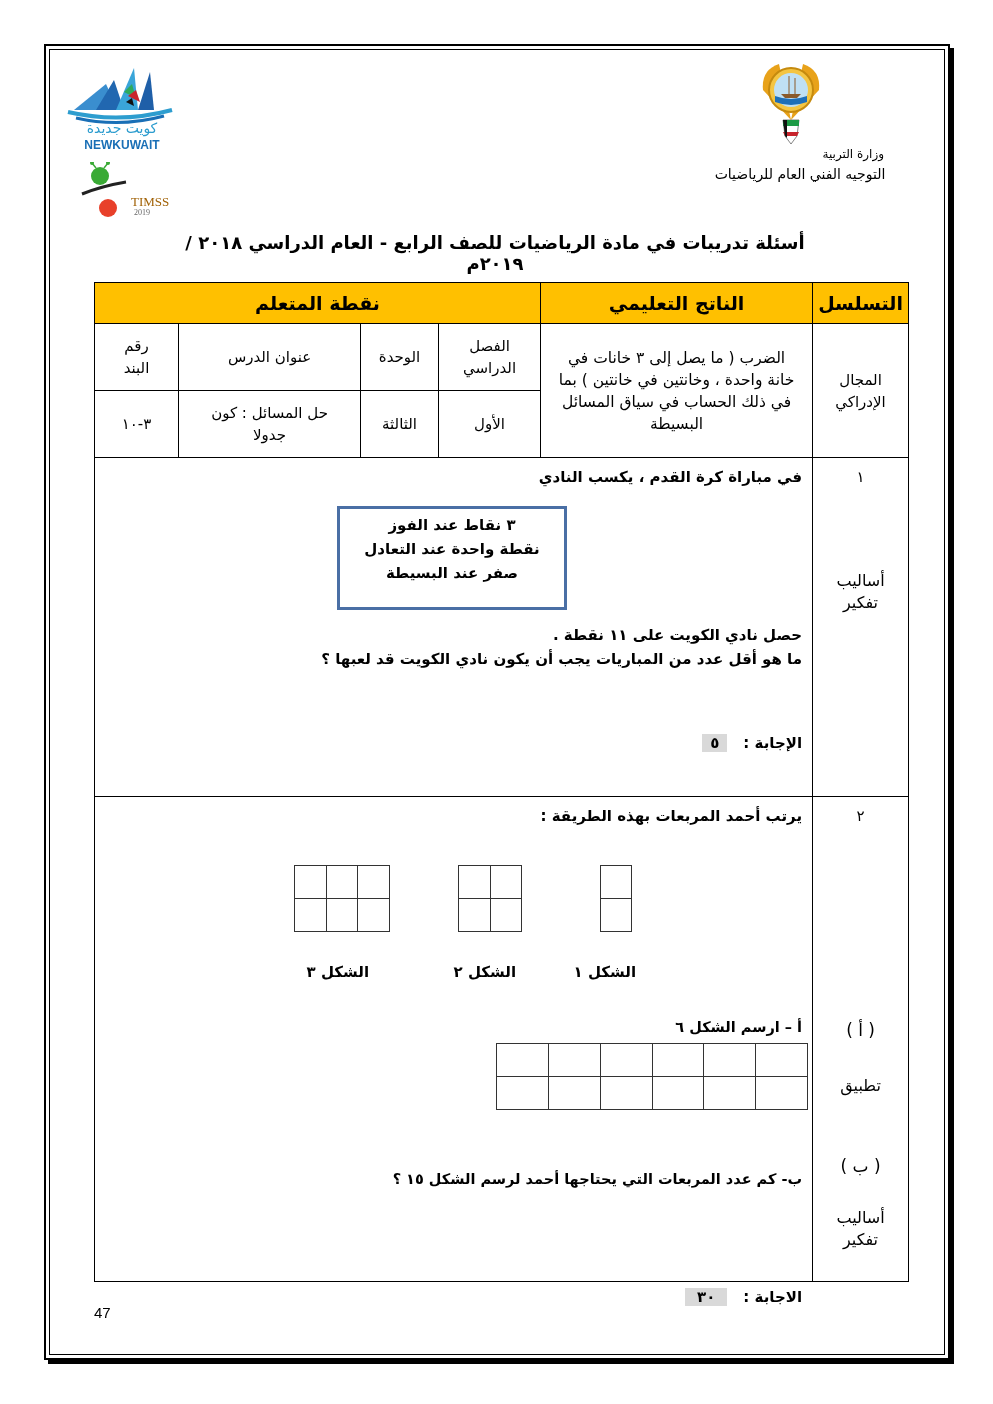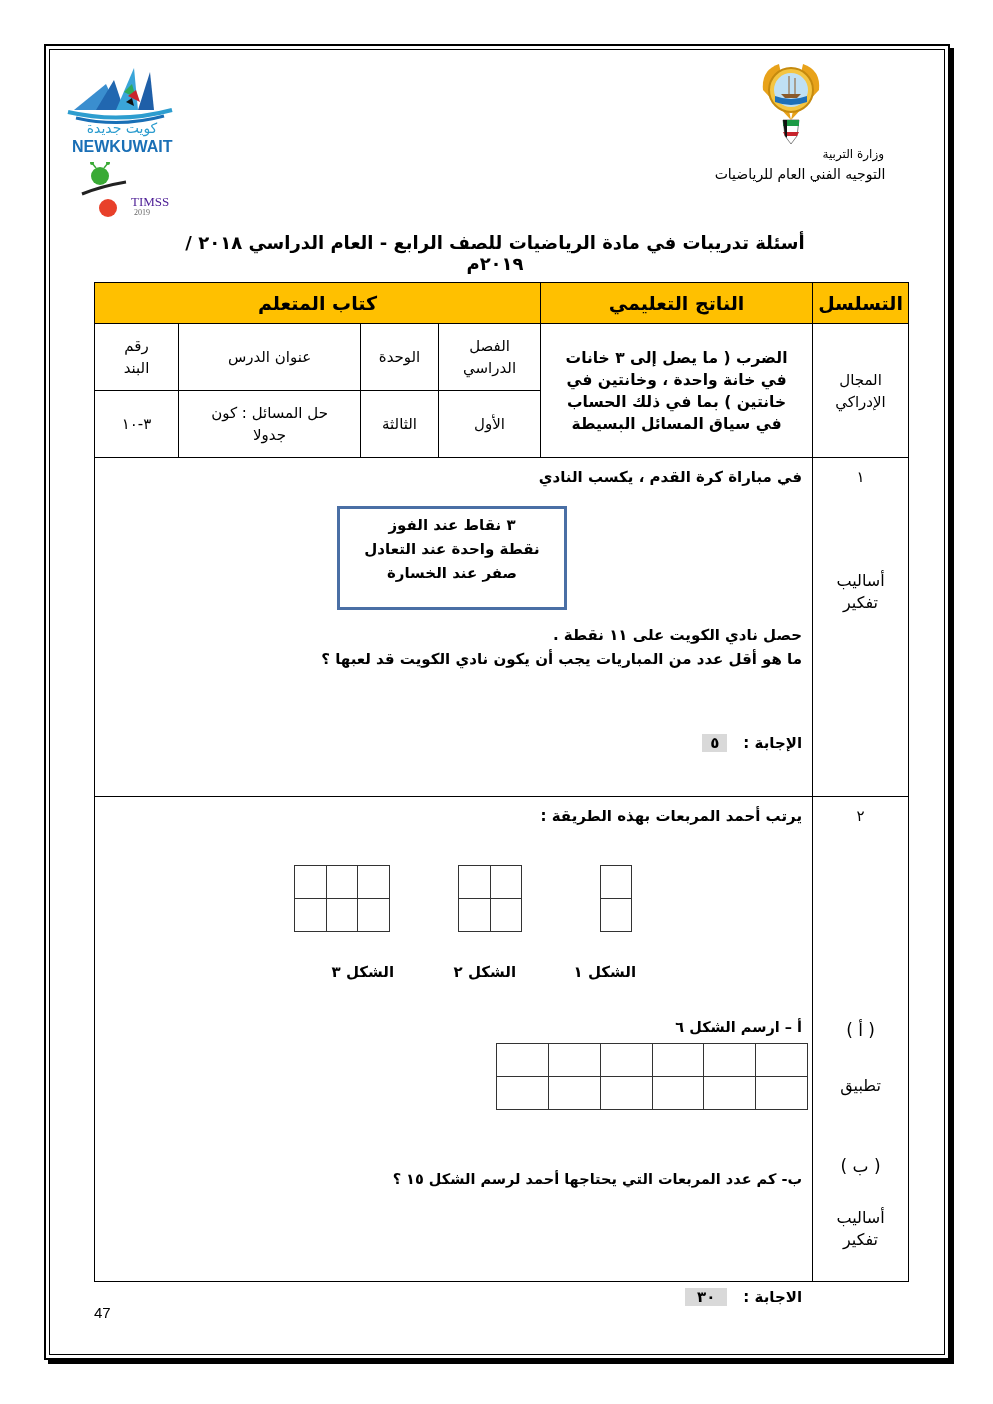--- a/index.html
+++ b/index.html
@@ -12,23 +12,23 @@
     .page-border-inner { position: absolute; left: 49px; top: 49px; width: 896px; height: 1306px;
       border: 1px solid #000; box-sizing: border-box; }
     .page-shadow-right { position: absolute; left: 950px; top: 48px; width: 4px; height: 1316px; background: #000; }
     .page-shadow-bottom { position: absolute; left: 48px; top: 1360px; width: 906px; height: 4px; background: #000; }
 
     
     .logo-newkuwait { position: absolute; left: 66px; top: 62px; width: 108px; height: 90px; }
     .logo-nk-text-ar { position: absolute; left: 72px; top: 120px; width: 100px; text-align: center;
       font-size: 14px; color: #2d9dcf; font-family: "DejaVu Sans", sans-serif; direction: rtl; }
     .logo-nk-text-en { position: absolute; left: 72px; top: 138px; width: 100px; text-align: center;
-      font-size: 16px; font-weight: bold; color: #1a6fb6; font-family: "Liberation Sans", sans-serif; letter-spacing: 0px; }
+      font-size: 12px; font-weight: bold; color: #1a6fb6; font-family: "Liberation Sans", sans-serif; letter-spacing: 0px; }
     .logo-timss { position: absolute; left: 78px; top: 162px; width: 100px; height: 60px; }
-    .timss-label { position: absolute; left: 131px; top: 194px; font-family: "Liberation Serif", serif; font-size: 13px; color: #4c1d95; }
+    .timss-label { position: absolute; left: 131px; top: 194px; font-family: "Liberation Serif", serif; font-size: 13px; color: #a16207; }
     .timss-year { position: absolute; left: 134px; top: 208px; font-family: "Liberation Serif", serif; font-size: 8px; color: #666; }
 
     .emblem { position: absolute; left: 759px; top: 60px; width: 64px; height: 90px; }
     .ministry-line1 { position: absolute; left: 684px; top: 147px; width: 200px; text-align: right;
       font-size: 12px; direction: rtl; font-family: "DejaVu Sans", sans-serif; }
     .ministry-line2 { position: absolute; left: 700px; top: 166px; width: 200px; text-align: center;
       font-size: 14px; direction: rtl; font-family: "DejaVu Sans", sans-serif; }
 
     .doc-title { position: absolute; left: 170px; top: 232px; width: 650px; text-align: center; direction: rtl;
       font-size: 18px; font-weight: bold; font-family: "DejaVu Sans", sans-serif; }
@@ -123,25 +123,25 @@
     <col style="width:272px">
     <col style="width:102px">
     <col style="width:78px">
     <col style="width:182px">
     <col style="width:84px">
   </colgroup>
   <tbody>
       <tr class="hdr">
     <td>التسلسل</td>
     <td>الناتج التعليمي</td>
-    <td colspan="4">كتاب المتعلم</td>
+    <td colspan="4">نقطة المتعلم</td>
   </tr>
   <tr class="meta meta-row1">
     <td rowspan="2" style="padding:8px 14px;">المجال الإدراكي</td>
-    <td rowspan="2" style="padding:0 14px; font-size:15.5px;font-weight:bold;">الضرب ( ما يصل إلى ٣ خانات في خانة واحدة ، وخانتين في خانتين ) بما في ذلك الحساب في سياق المسائل البسيطة</td>
+    <td rowspan="2" style="padding:0 14px; font-size:15.5px;">الضرب ( ما يصل إلى ٣ خانات في خانة واحدة ، وخانتين في خانتين ) بما في ذلك الحساب في سياق المسائل البسيطة</td>
     <td style="padding:0 24px;">الفصل الدراسي</td>
     <td>الوحدة</td>
     <td>عنوان الدرس</td>
     <td style="padding:0 22px;">رقم البند</td>
   </tr>
   <tr class="meta meta-row2">
     <td>الأول</td>
     <td>الثالثة</td>
     <td style="padding:0 20px;">حل المسائل : كون جدولا</td>
     <td>٣-١٠</td>
@@ -150,21 +150,21 @@
   <tr class="q1-row">
     <td class="side-cell">
       <div class="side-num" style="top:10px;">١</div>
       <div class="side-label" style="top:112px; width:50px; margin:0 auto;">أساليب تفكير</div>
     </td>
     <td colspan="5" class="q-cell">
       <div class="qtext" style="top:10px;">في مباراة كرة القدم ، يكسب النادي</div>
       <div class="scoring-box">
         <div>٣ نقاط  عند الفوز</div>
         <div>نقطة واحدة عند التعادل</div>
-        <div>صفر عند الخسارة</div>
+        <div>صفر عند البسيطة</div>
       </div>
       <div class="qtext" style="top:168px;">حصل نادي الكويت على ١١ نقطة .</div>
       <div class="qtext" style="top:192px;">ما هو أقل عدد من المباريات يجب أن يكون نادي الكويت قد لعبها ؟</div>
       <div class="qtext" style="top:276px;">
         <span>الإجابة :</span><span class="answer-box">٥</span>
       </div>
     </td>
   </tr>
 
   <tr class="q2-row">
@@ -211,21 +211,21 @@
                 <td></td>
                 <td></td>
               </tr>
         <tr>
                 <td></td>
                 <td></td>
                 <td></td>
               </tr>
       </tbody>
           </table>
-      <div class="shape-label" style="right:418px; top:166px;margin-left:17px;">الشكل ٣</div>
+      <div class="shape-label" style="right:443px; top:166px;margin-left:17px;">الشكل ٣</div>
 
       <div class="qtext" style="top:222px; font-size:14.5px;">أ – ارسم الشكل ٦</div>
       <table class="grid" style="right:4px; top:246px; width:312px;">
         <tbody>
               <tr>
           <td></td>
                 <td></td>
                 <td></td>
           <td></td>
                 <td></td>

